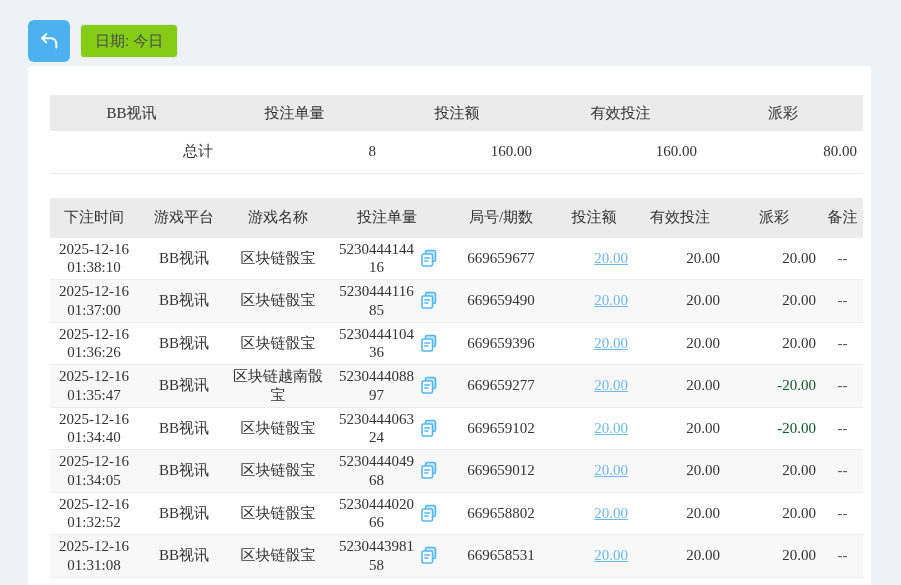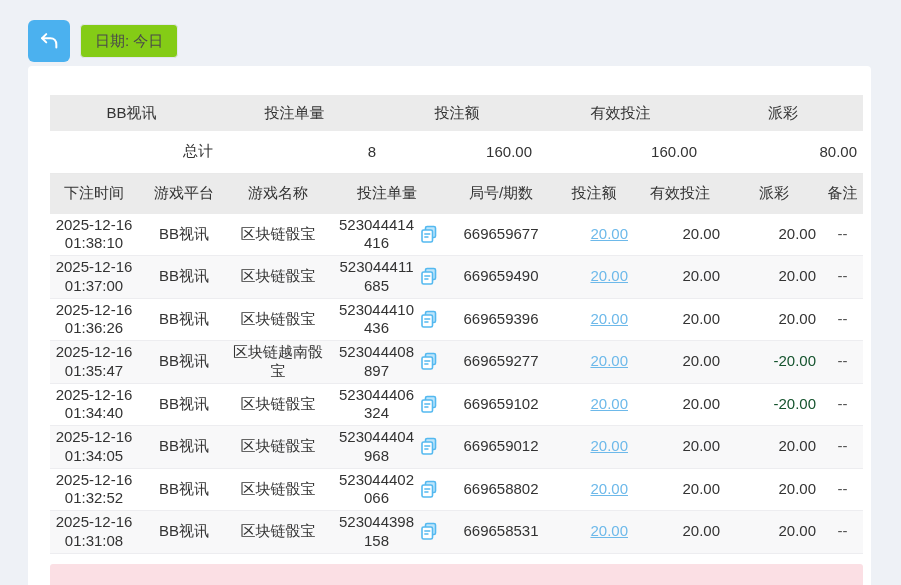--- a/index.html
+++ b/index.html
@@ -32,34 +32,34 @@
   }
 
   
   .card {
     position: absolute; left: 28px; top: 66px;
     width: 843px; height: 560px;
     background: #fff; border-radius: 4px;
     padding: 29px 8px 0 22px;
   }
 
-  table { border-collapse: collapse; width: 813px; table-layout: fixed; }
+  table { border-collapse: collapse; width: 813px; table-layout: fixed; font-family: Liberation Serif, serif; }
   th { font-weight: normal; }
 
   
   .sum-table thead th {
     background: #ebebeb; height: 36px; font-size: 15px; text-align: center;
   }
   .sum-table tbody td {
     height: 42px; font-size: 15px; text-align: right;
     border-bottom: 1px solid #e9e9e9;
   }
 
   
-  .det-table { margin-top: 0; }
+  .det-table { margin-top: 24px; }
   .det-table thead th {
     background: #ebebeb; height: 40px; font-size: 15px; text-align: center;
   }
   .det-table tbody td {
     height: 41px; font-size: 15px; text-align: center;
     border-bottom: 1px solid #ededf0;
     padding: 2px 0; line-height: 1.25;
   }
   .det-table tbody tr:nth-child(even) { background: #f8f8f9; }
 

